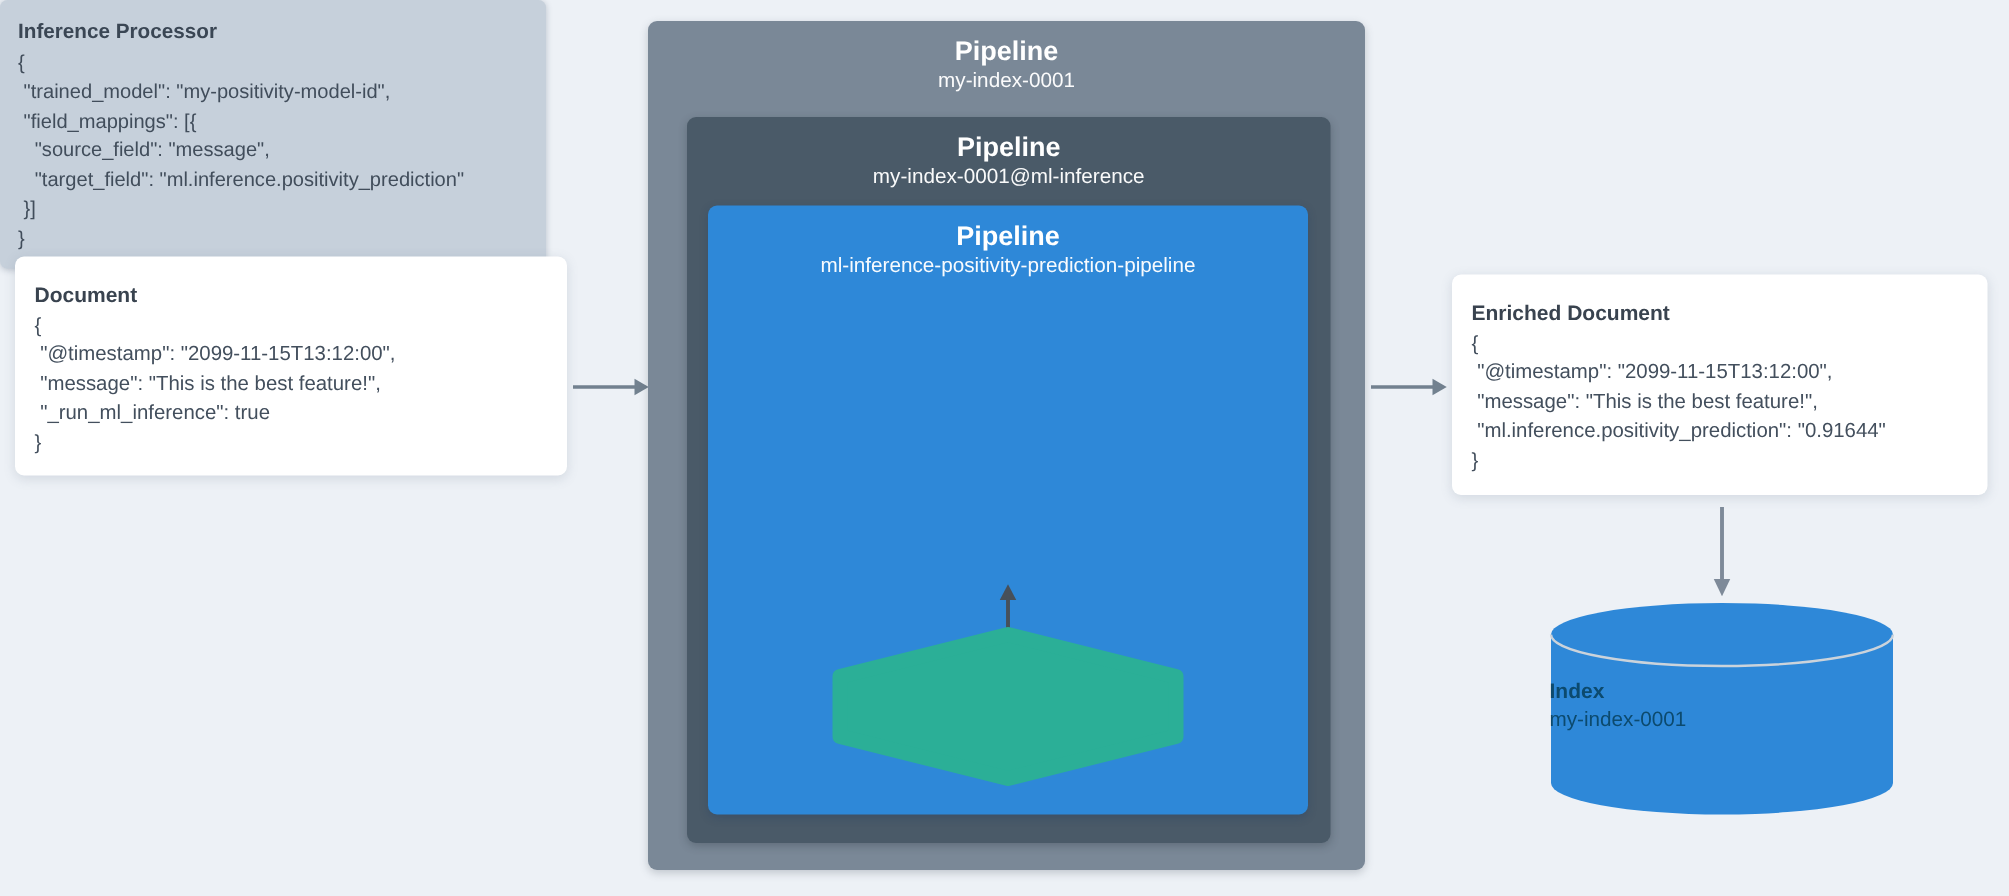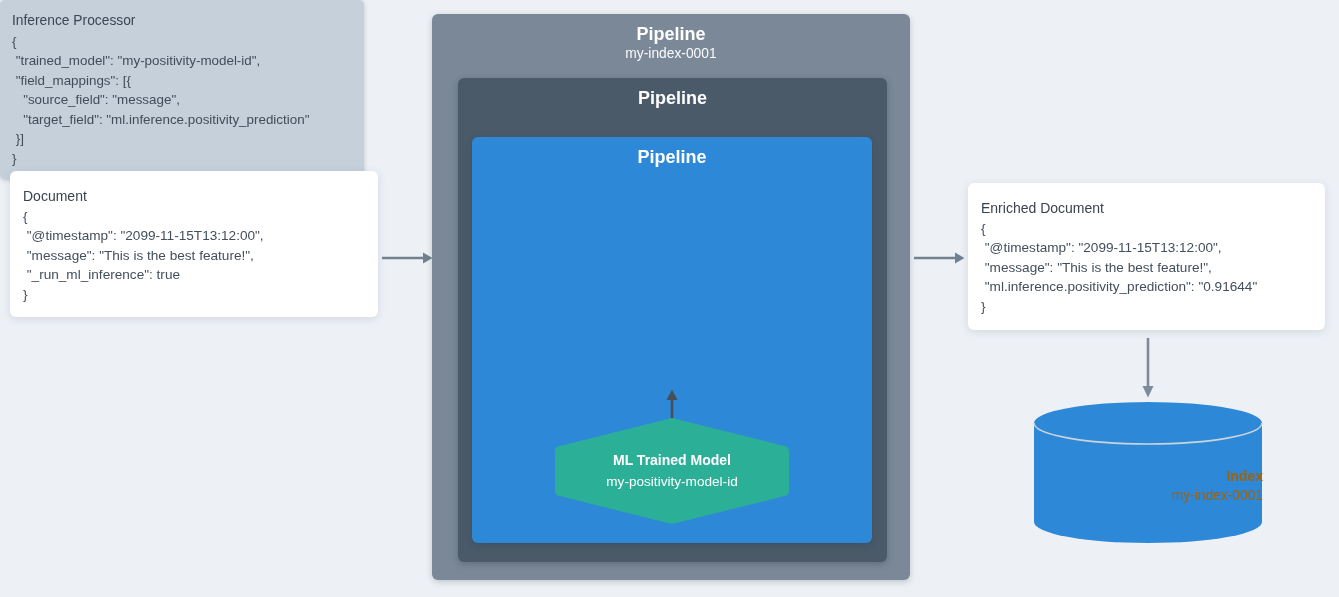--- a/index.html
+++ b/index.html
@@ -17,21 +17,21 @@
   
   .card{
     position:absolute;
     background:#FFFFFF;
     border-radius:6px;
     box-shadow:0 2px 8px rgba(90,105,125,.18);
     padding:16px 13px 12px 13px;
     box-sizing:border-box;
   }
   .card-title{
-    font-weight:400;
+    font-weight:700;
     font-size:14px;
     line-height:19.5px;
     color:#39434F;
     white-space:pre;
   }
   .code-line{
     font-size:13.6px;
     line-height:19.5px;
     white-space:pre;
     color:#434F5D;
@@ -70,22 +70,22 @@
   #hex-label{
     position:absolute;left:552px;top:450px;width:240px;
     text-align:center;color:#FFFFFF;
   }
   #hex-label .h-title{font-weight:700;font-size:14px;line-height:21px;}
   #hex-label .h-name{font-size:13.6px;line-height:21px;}
 
   
   #cyl-svg{position:absolute;left:1033px;top:401px;}
   #cyl-label{
-    position:absolute;left:1033px;top:466px;width:230px;
-    text-align:right;color:#a16207;
+    position:absolute;left:1033px;top:450px;width:230px;
+    text-align:left;color:#0c4a6e;
   }
   #cyl-label .c-title{font-weight:700;font-size:14px;line-height:20px;}
   #cyl-label .c-name{font-size:13.8px;line-height:20px;}
 
   .arrow{position:absolute;}
 </style>
 </head>
 <body>
 
 <div class="canvas">
@@ -106,25 +106,27 @@
 
   <div class="pipe-box" id="outer-box"></div>
   <div class="pipe-header" id="outer-header">
     <div class="p-label">Pipeline</div>
     <div class="p-name">my-index-0001</div>
   </div>
 
   <div class="pipe-box" id="dark-box"></div>
   <div class="pipe-header" id="dark-header">
     <div class="p-label">Pipeline</div>
+    <div class="p-name">my-index-0001@ml-inference</div>
   </div>
 
   <div class="pipe-box" id="blue-box"></div>
   <div class="pipe-header" id="blue-header">
     <div class="p-label">Pipeline</div>
+    <div class="p-name">ml-inference-positivity-prediction-pipeline</div>
   </div>
 
   <div id="proc-box">
     <div class="card-title">Inference Processor</div>
     <div class="code-line">{</div>
     <div class="code-line"> "trained_model": "my-positivity-model-id",</div>
     <div class="code-line"> "field_mappings": [{</div>
     <div class="code-line">   "source_field": "message",</div>
     <div class="code-line">   "target_field": "ml.inference.positivity_prediction"</div>
     <div class="code-line"> }]</div>
@@ -132,24 +134,20 @@
   </div>
 
   <svg class="arrow" style="left:665px;top:389px" width="14" height="32" viewBox="0 0 14 32">
     <path d="M1.5,11 L7,0.5 L12.5,11 Z" fill="#47505A"></path>
     <line x1="7" y1="9" x2="7" y2="31" stroke="#47505A" stroke-width="2.6"></line>
   </svg>
 
   <svg id="hex-svg" width="240" height="108" viewBox="0 0 240 108">
     <polygon points="8,34 120,6 232,34 232,74 120,102 8,74" fill="#2BAF97" stroke="#2BAF97" stroke-width="10" stroke-linejoin="round"></polygon>
   </svg>
-  <div id="hex-label">
-    <div class="h-title">ML Trained Model</div>
-    <div class="h-name">my-positivity-model-id</div>
-  </div>
 
   <svg class="arrow" style="left:913px;top:251px" width="52" height="14" viewBox="0 0 52 14">
     <line x1="1" y1="7" x2="43" y2="7" stroke="#72818F" stroke-width="2.4"></line>
     <path d="M42,1.5 L51.5,7 L42,12.5 Z" fill="#72818F"></path>
   </svg>
 
   <div class="card" id="enriched-doc">
     <div class="card-title">Enriched Document</div>
     <div class="code-line">{</div>
     <div class="code-line"> "@timestamp": "2099-11-15T13:12:00",</div>

